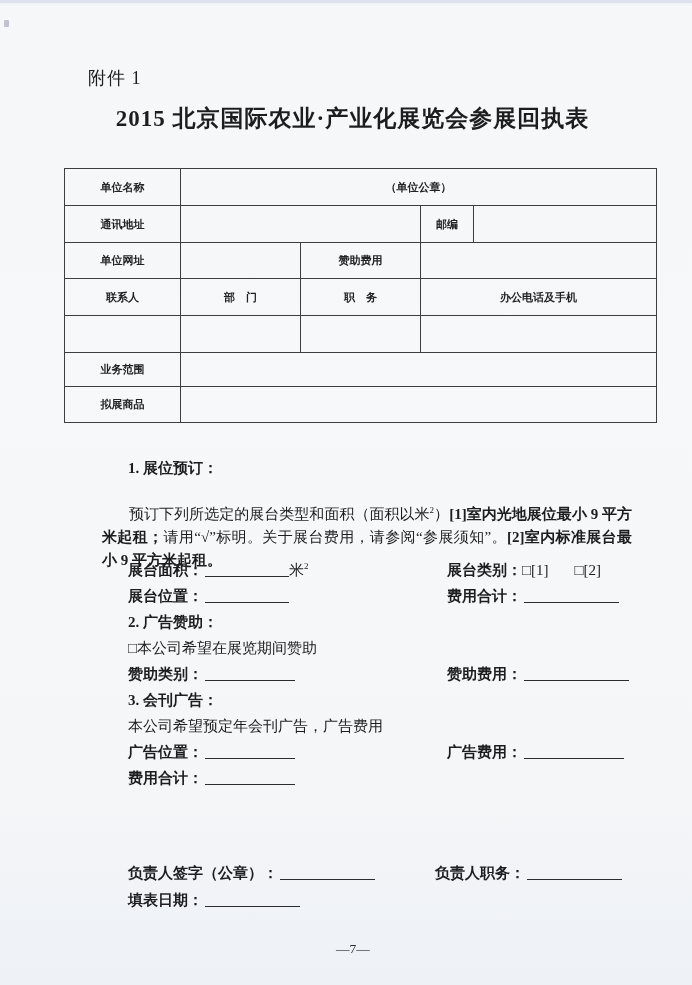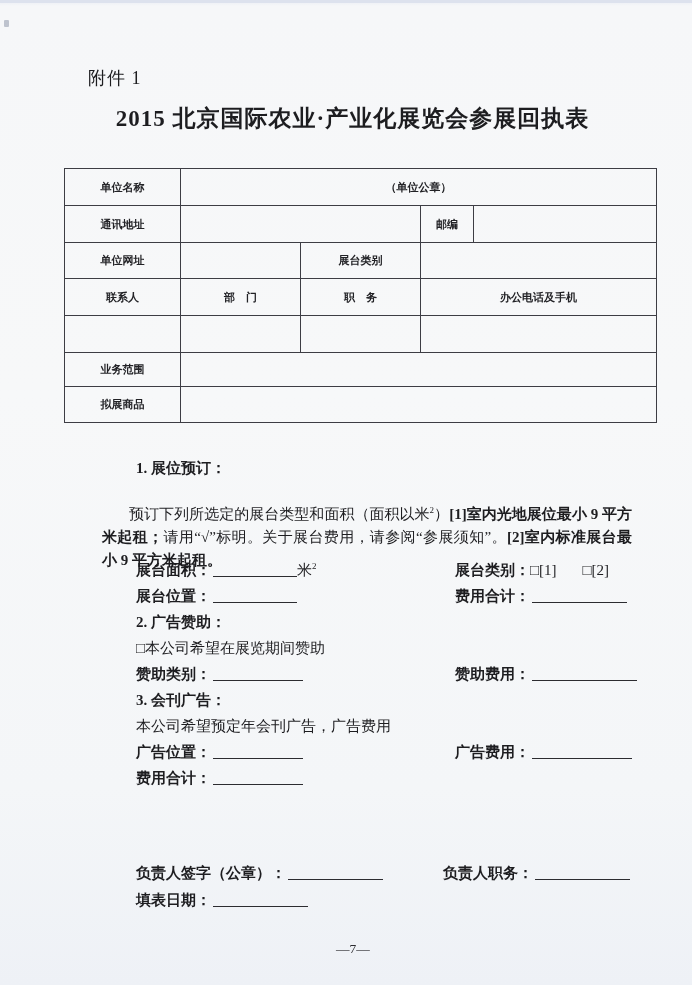--- a/index.html
+++ b/index.html
@@ -19,21 +19,21 @@
   .attachment { position:absolute; left:88px; top:66px; font-size:18px; letter-spacing:1px; }
   .doc-title  { position:absolute; left:0; top:103px; width:705px; text-align:center;
                 font-size:23px; font-weight:bold; letter-spacing:1px; }
 
   table.form { position:absolute; left:64px; top:168px; width:592px;
                border-collapse:collapse; table-layout:fixed; }
   table.form td { border:1.6px solid #3d3d44; padding:0; text-align:center;
                   vertical-align:middle; font-size:11px; font-weight:bold; color:#222226; }
   td.seal { text-align:right; padding-right:28px; }
 
-  .line { position:absolute; left:110px; width:566px; height:26px; font-size:15px; white-space:nowrap; }
+  .line { position:absolute; left:102px; width:566px; height:26px; font-size:15px; white-space:nowrap; }
   .line .l { margin-left:26px; }
   .line .r { position:absolute; left:345px; top:0; }
   .line .r2 { position:absolute; left:333px; top:0; }
   .b { font-weight:bold; }
 
   .para { position:absolute; left:102px; top:484px; width:530px;
           font-size:15px; line-height:23px; text-indent:27px; text-align:justify; }
 
   .blank { display:inline-block; border-bottom:1.6px solid #2c2c30; height:13px;
            vertical-align:-2px; margin-left:2px; }
@@ -68,21 +68,21 @@
     </tr>
     <tr style="height:37px">
       <td>通讯地址</td>
       <td colspan="2"></td>
       <td>邮编</td>
       <td></td>
     </tr>
     <tr style="height:36px">
       <td>单位网址</td>
       <td></td>
-      <td>展台类别</td>
+      <td>赞助费用</td>
       <td colspan="2"></td>
     </tr>
     <tr style="height:37px">
       <td>联系人</td>
       <td>部　门</td>
       <td>职　务</td>
       <td colspan="2">办公电话及手机</td>
     </tr>
     <tr style="height:37px">
       <td></td>

